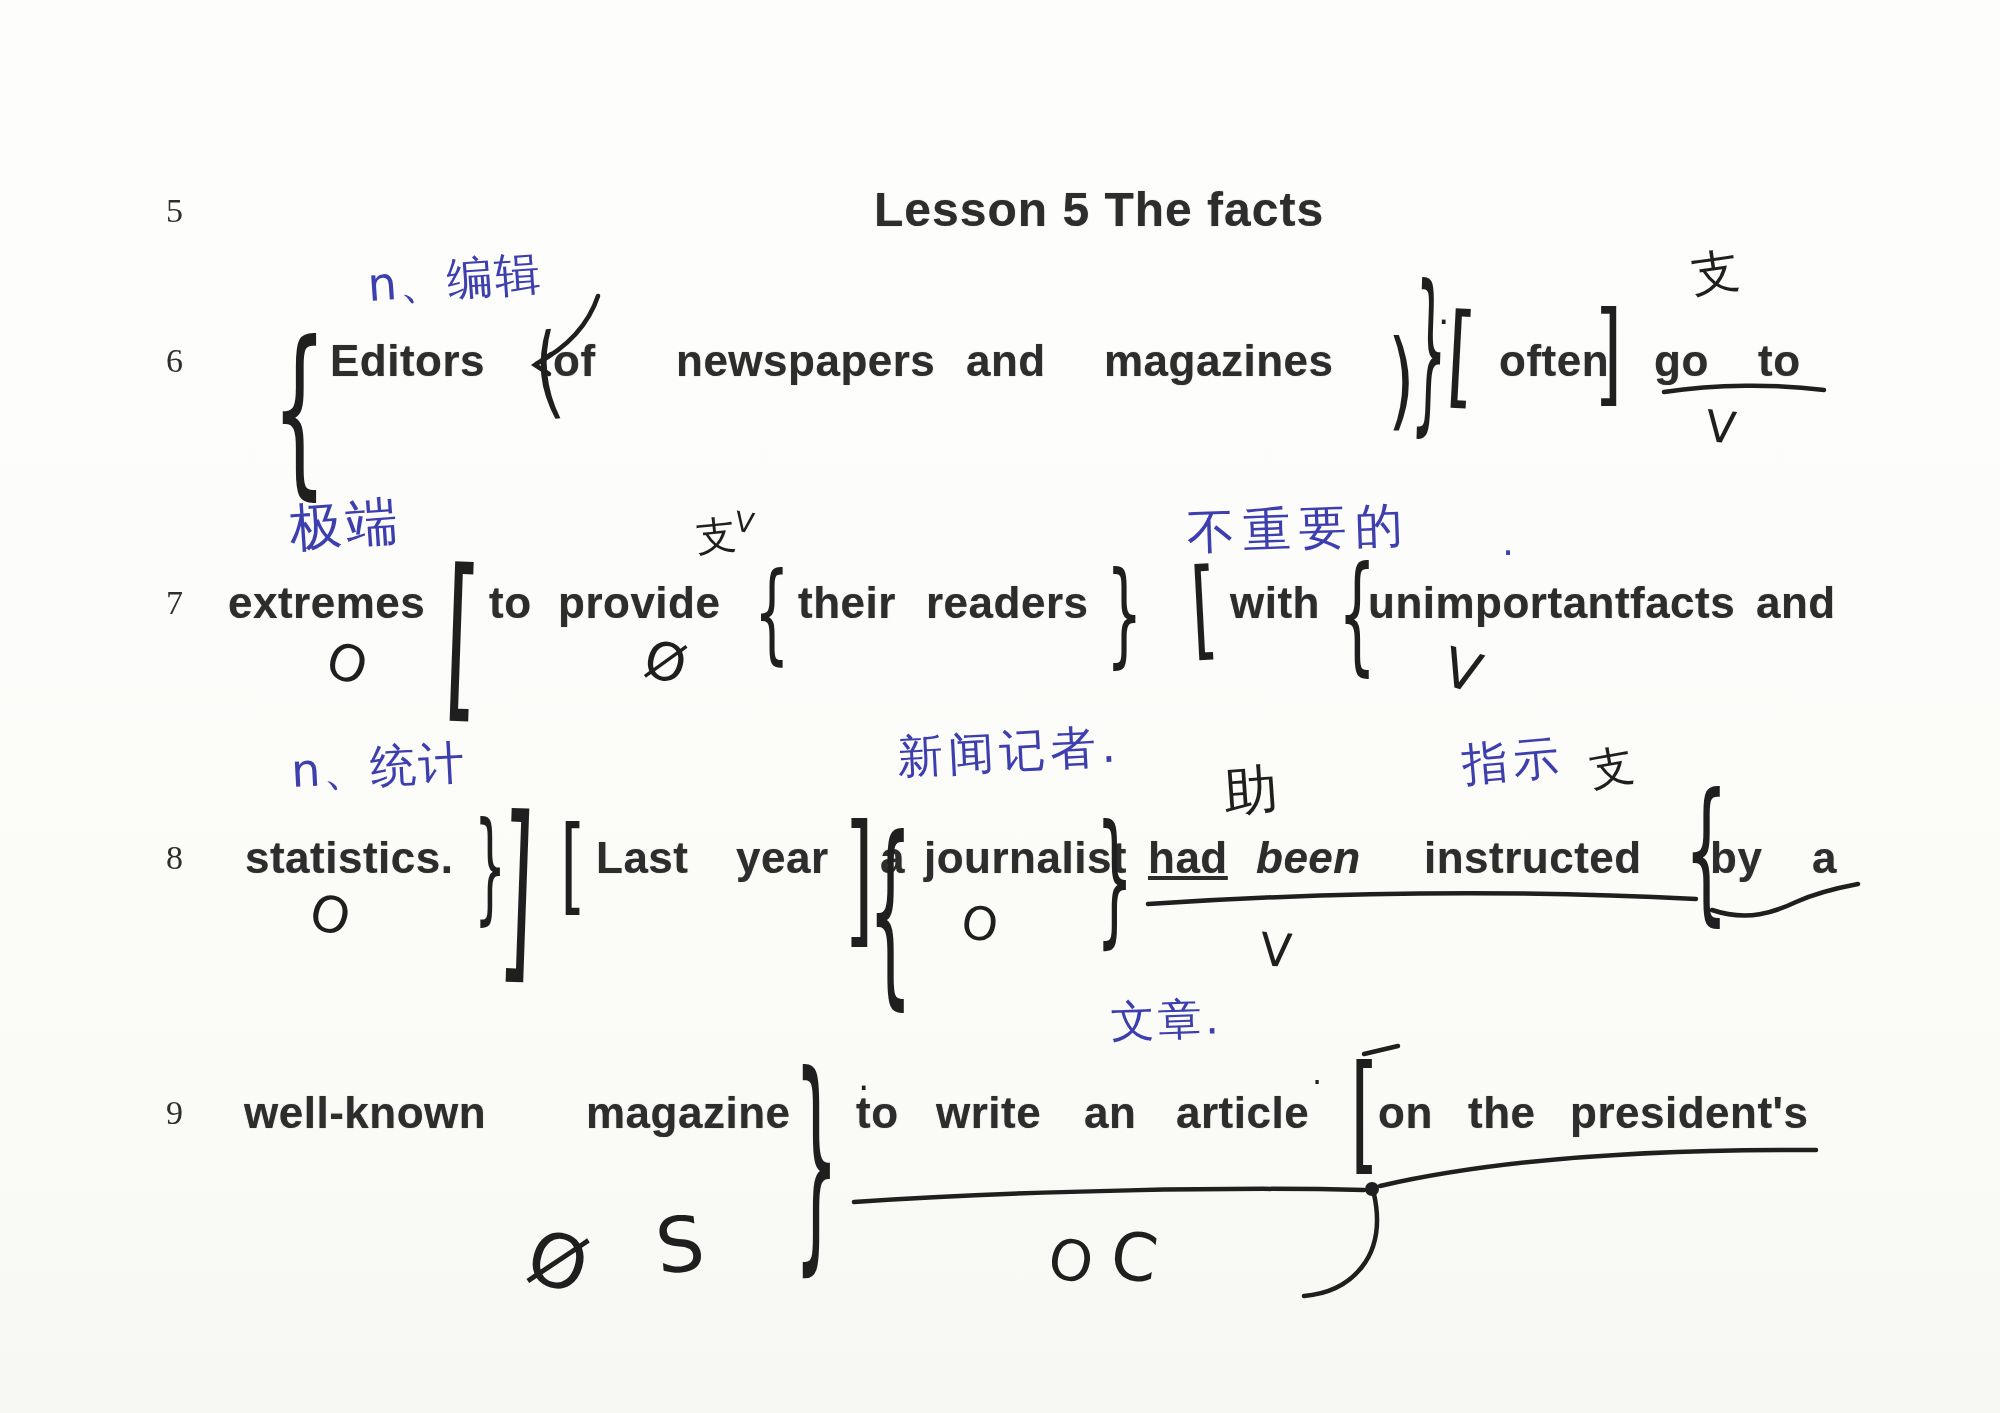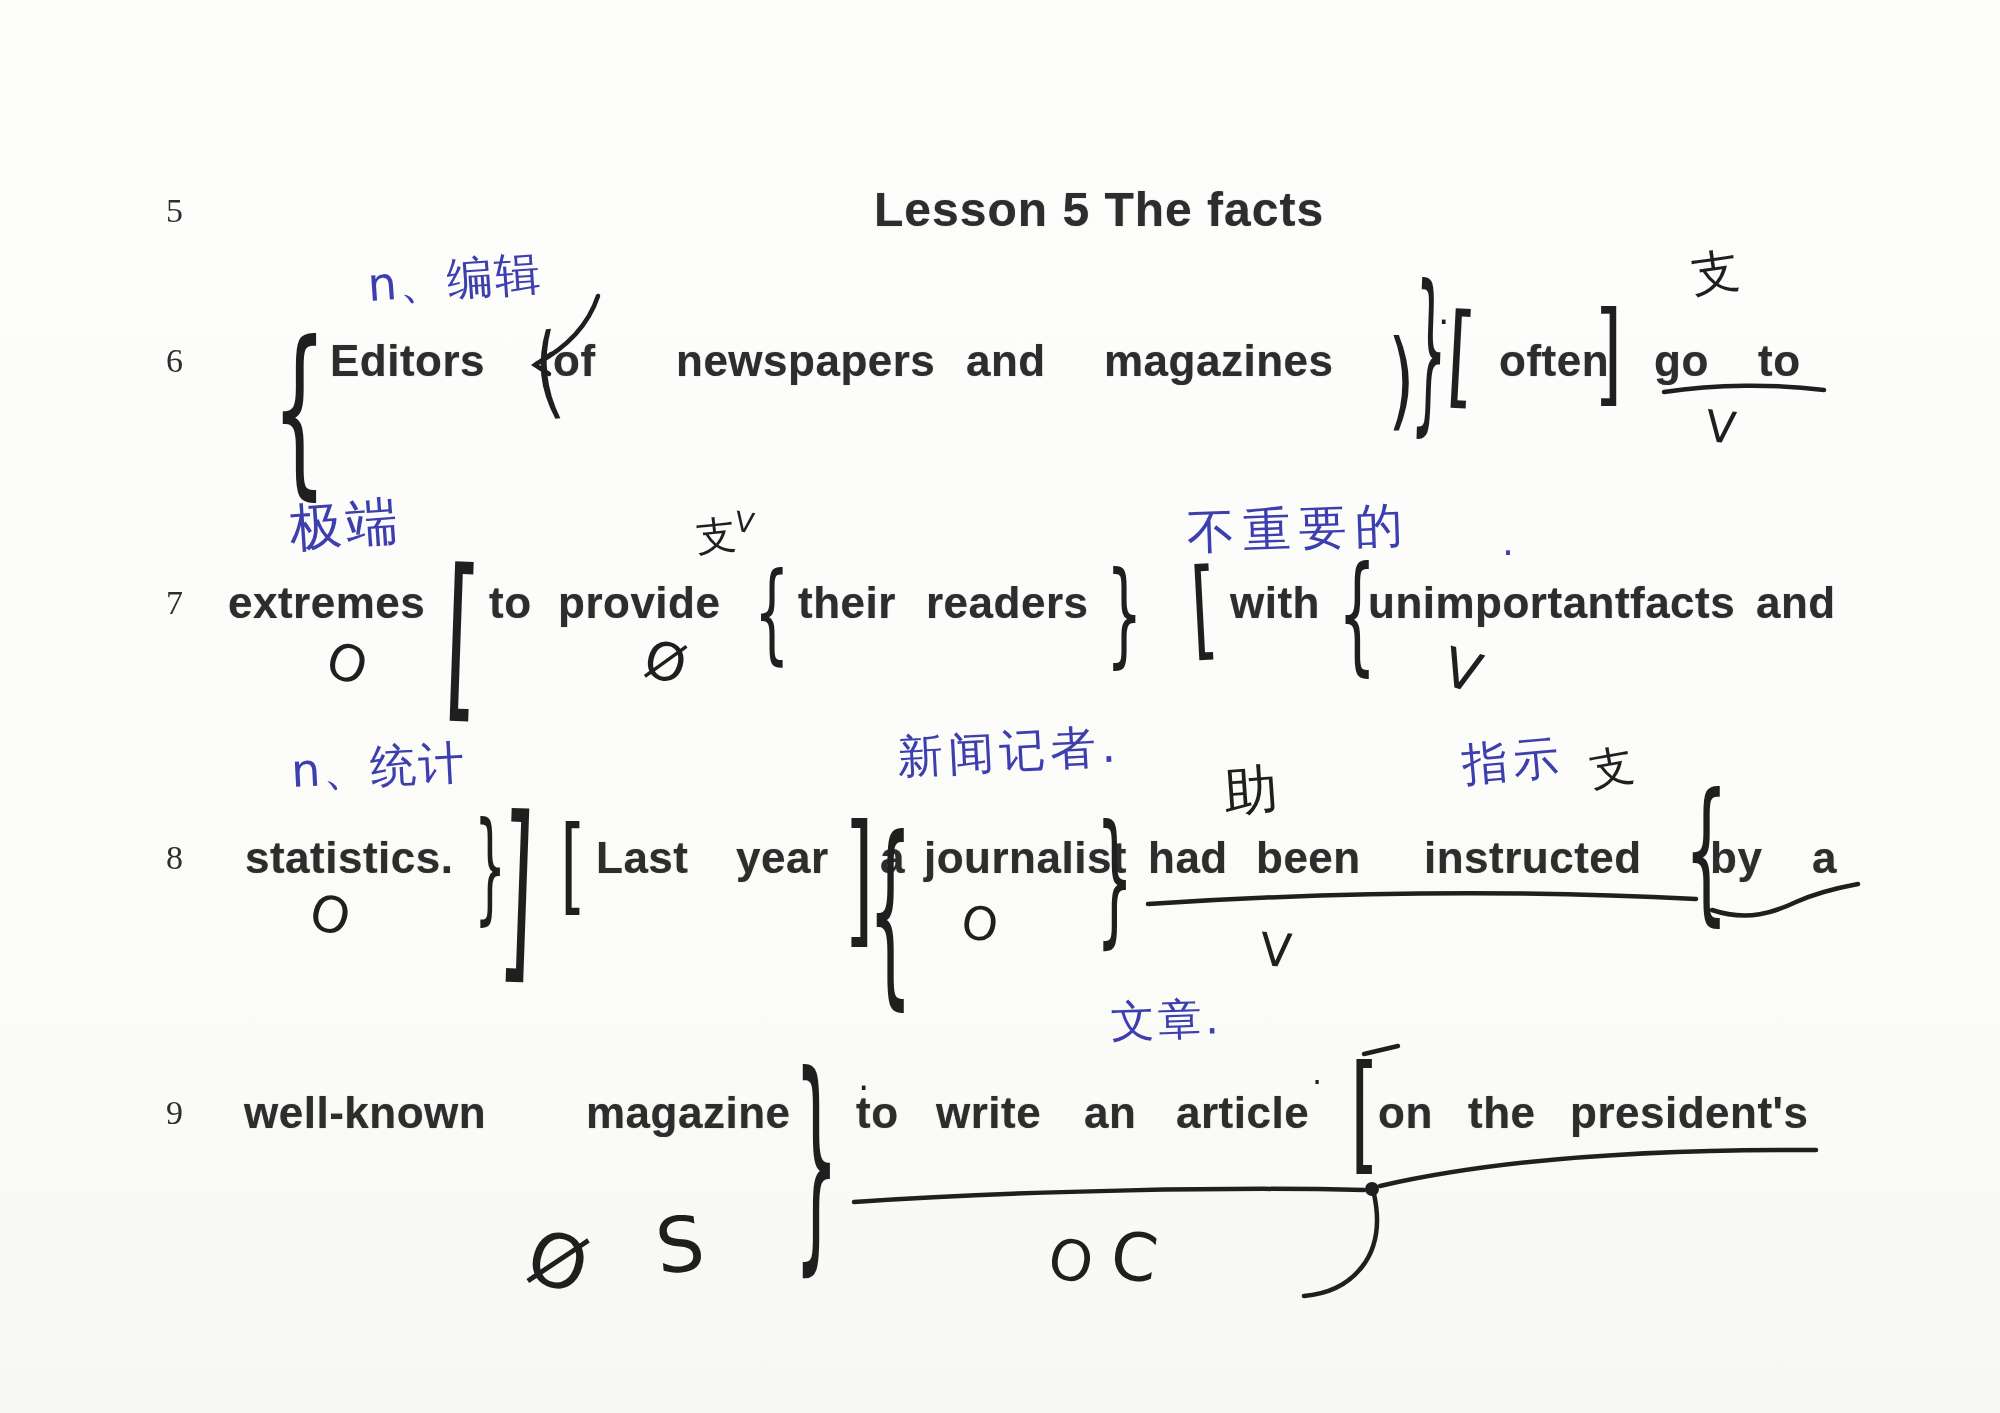--- a/index.html
+++ b/index.html
@@ -69,22 +69,22 @@
       <span class="word" style="left: 1230px; top: 578px;">with</span>
       <span class="word" style="left: 1368px; top: 578px;">unimportant</span>
       <span class="word" style="left: 1630px; top: 578px;">facts</span>
       <span class="word" style="left: 1756px; top: 578px;">and</span>
       <span class="lineno" style="left: 166px; top: 839px;">8</span>
       <span class="word" style="left: 245px; top: 833px;">statistics.</span>
       <span class="word" style="left: 596px; top: 833px;">Last</span>
       <span class="word" style="left: 736px; top: 833px;">year</span>
       <span class="word" style="left: 880px; top: 833px;">a</span>
       <span class="word" style="left: 924px; top: 833px;">journalist</span>
-      <span class="word" style="left: 1148px; top: 833px;">had</span>
-      <span class="word" style="left: 1256px; top: 833px;">been</span>
+      <span class="word" style="left: 1148px; top: 833px; text-decoration: underline;">had</span>
+      <span class="word" style="left: 1256px; top: 833px; font-style: italic;">been</span>
       <span class="word" style="left: 1424px; top: 833px;">instructed</span>
       <span class="word" style="left: 1710px; top: 833px;">by</span>
       <span class="word" style="left: 1812px; top: 833px;">a</span>
       <span class="lineno" style="left: 166px; top: 1094px;">9</span>
       <span class="word" style="left: 244px; top: 1088px;">well-known</span>
       <span class="word" style="left: 586px; top: 1088px;">magazine</span>
       <span class="word" style="left: 856px; top: 1088px;">to</span>
       <span class="word" style="left: 936px; top: 1088px;">write</span>
       <span class="word" style="left: 1084px; top: 1088px;">an</span>
       <span class="word" style="left: 1176px; top: 1088px;">article</span>

